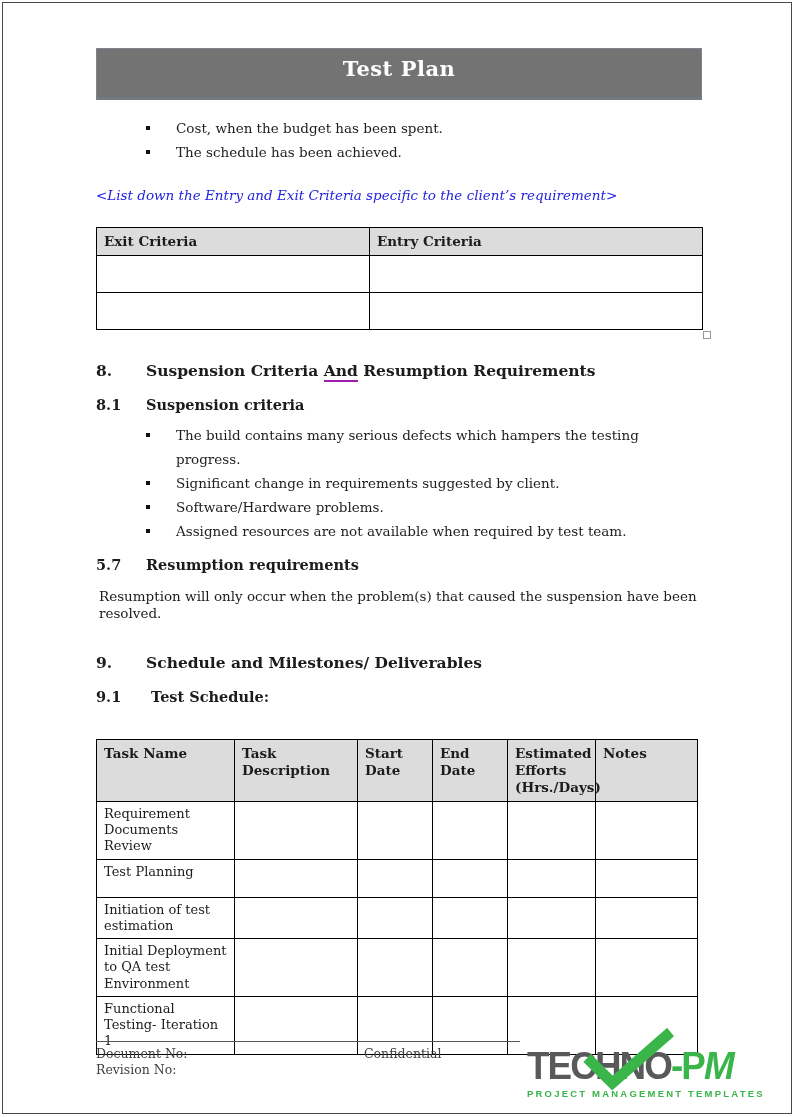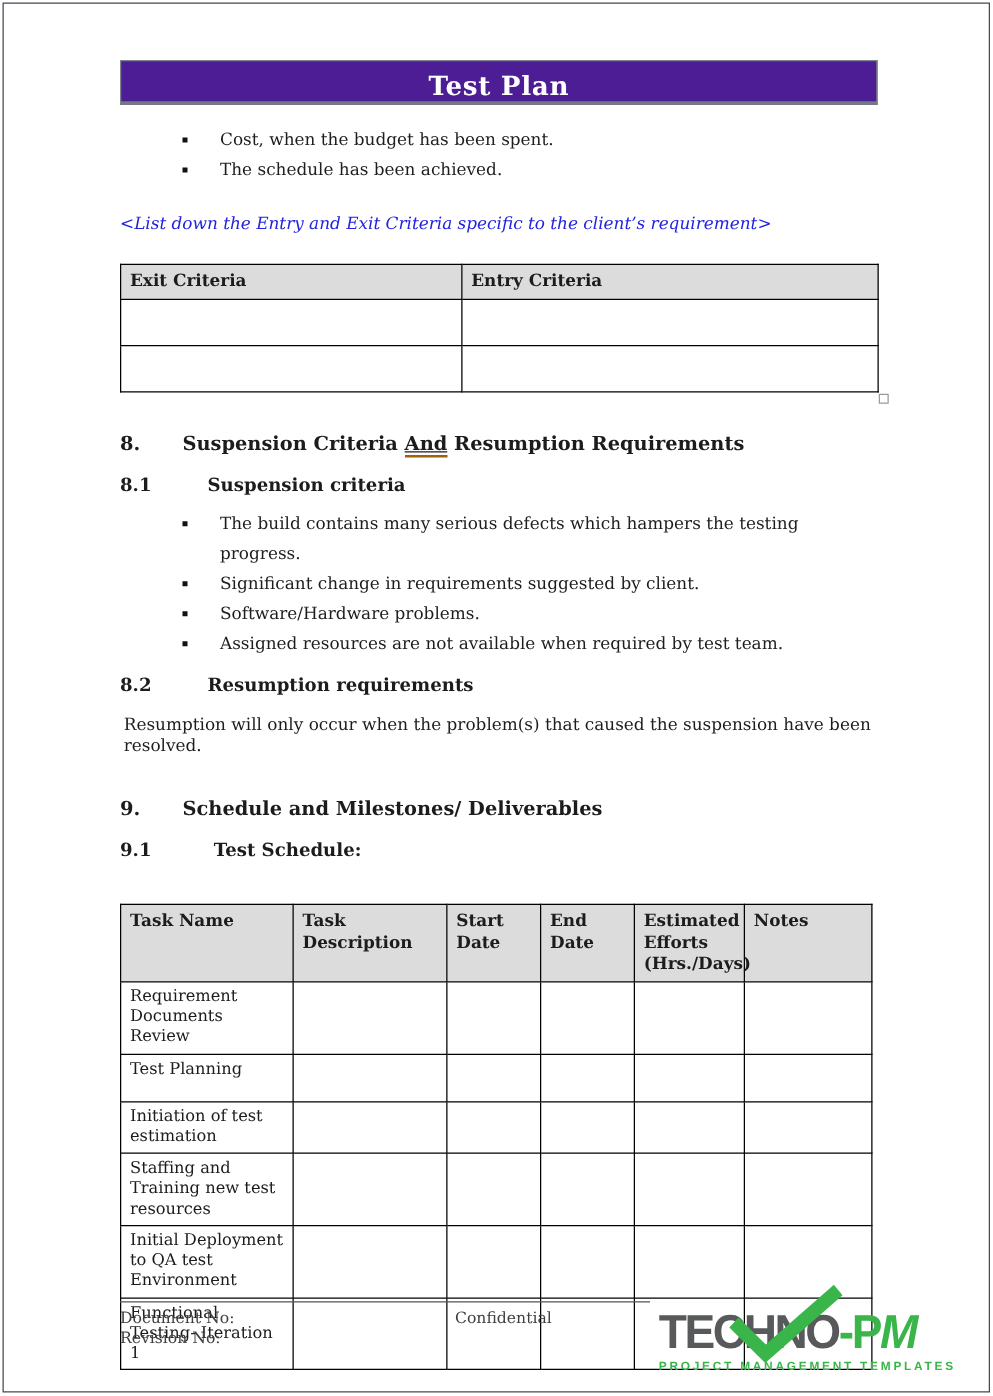--- a/index.html
+++ b/index.html
@@ -13,22 +13,22 @@
   }
   .page-border {
     position: absolute; top: 2px; left: 2px; right: 2px; bottom: 3px;
     border: 1px solid #444a52;
     pointer-events: none;
   }
   .content { position: absolute; top: 0; left: 96px; width: 607px; }
 
   
   .title-bar {
-    margin-top: 48px; height: 36px; width: 606px;
-    background: #4c1d95;
+    margin-top: 48px; height: 52px; width: 606px;
+    background: #737373;
     border: 1px solid #7e848d;
     border-bottom: 3px solid #747a84;
     text-align: center;
   }
   .title-bar .title-text {
     color: #ffffff; font-weight: bold; font-size: 21px; line-height: 40px;
     letter-spacing: .5px;
   }
 
   
@@ -62,31 +62,30 @@
   .criteria-table th { height: 26px; }
   .criteria-table td { height: 37px; }
   .table-handle {
     position: absolute; right: -9px; bottom: -9px;
     width: 8px; height: 8px; background: #fff; border: 1px solid #9a9a9a;
   }
 
   
   .h-row { display: flex; }
   .h2 { font-weight: bold; font-size: 15.5px; line-height: 19px; }
-  .h3 { font-weight: bold; font-size: 14.5px; line-height: 18px; gap: 20px; }
+  .h3 { font-weight: bold; font-size: 14.5px; line-height: 18px; }
   .h-num { flex: 0 0 50px; }
   .h-num.wide { flex-basis: 55px; }
   .h2.s8 { margin-top: 31px; }
   .h3.s81 { margin-top: 16px; }
   .h3.s82 { margin-top: 13px; }
   .h2.s9 { margin-top: 31px; }
   .h3.s91 { margin-top: 16px; }
   .gram {
-    text-decoration: underline;
-    border-bottom: 2px solid #a16207;
+    border-bottom: 2px solid #a21caf;
   }
   .para { margin-top: 14px; font-size: 13.5px; line-height: 17px; padding-left: 3px; }
 
   .schedule-table { margin-top: 33px; width: 601px; border-radius: 19px; }
   .schedule-table th { height: 62px; }
   .schedule-table td { height: 38px; }
 
   
   .footer {
     position: absolute; top: 1041px; left: 96px; width: 424px;
@@ -170,21 +169,21 @@
   </div>
 
   <ul class="bullets s81-bullets">
     <li>The build contains many serious defects which hampers the testing progress.</li>
     <li>Significant change in requirements suggested by client.</li>
     <li>Software/Hardware problems.</li>
     <li>Assigned resources are not available when required by test team.</li>
   </ul>
 
   <div class="h-row h3 s82">
-    <span class="h-num">8.2</span>
+    <span class="h-num">5.7</span>
     <span>Resumption requirements</span>
   </div>
 
   <div class="para">Resumption will only occur when the problem(s) that caused the suspension have been resolved.</div>
 
   <div class="h-row h2 s9">
     <span class="h-num">9.</span>
     <span>Schedule and Milestones/ Deliverables</span>
   </div>
 
@@ -229,28 +228,20 @@
     </tr>
     <tr>
       <td>Initiation of test estimation</td>
       <td></td>
       <td></td>
       <td></td>
       <td></td>
       <td></td>
     </tr>
     <tr>
-      <td>Staffing and Training new test resources</td>
-      <td></td>
-      <td></td>
-      <td></td>
-      <td></td>
-      <td></td>
-    </tr>
-    <tr>
       <td>Initial Deployment to QA test Environment</td>
       <td></td>
       <td></td>
       <td></td>
       <td></td>
       <td></td>
     </tr>
     <tr>
       <td>Functional Testing- Iteration 1</td>
       <td></td>

